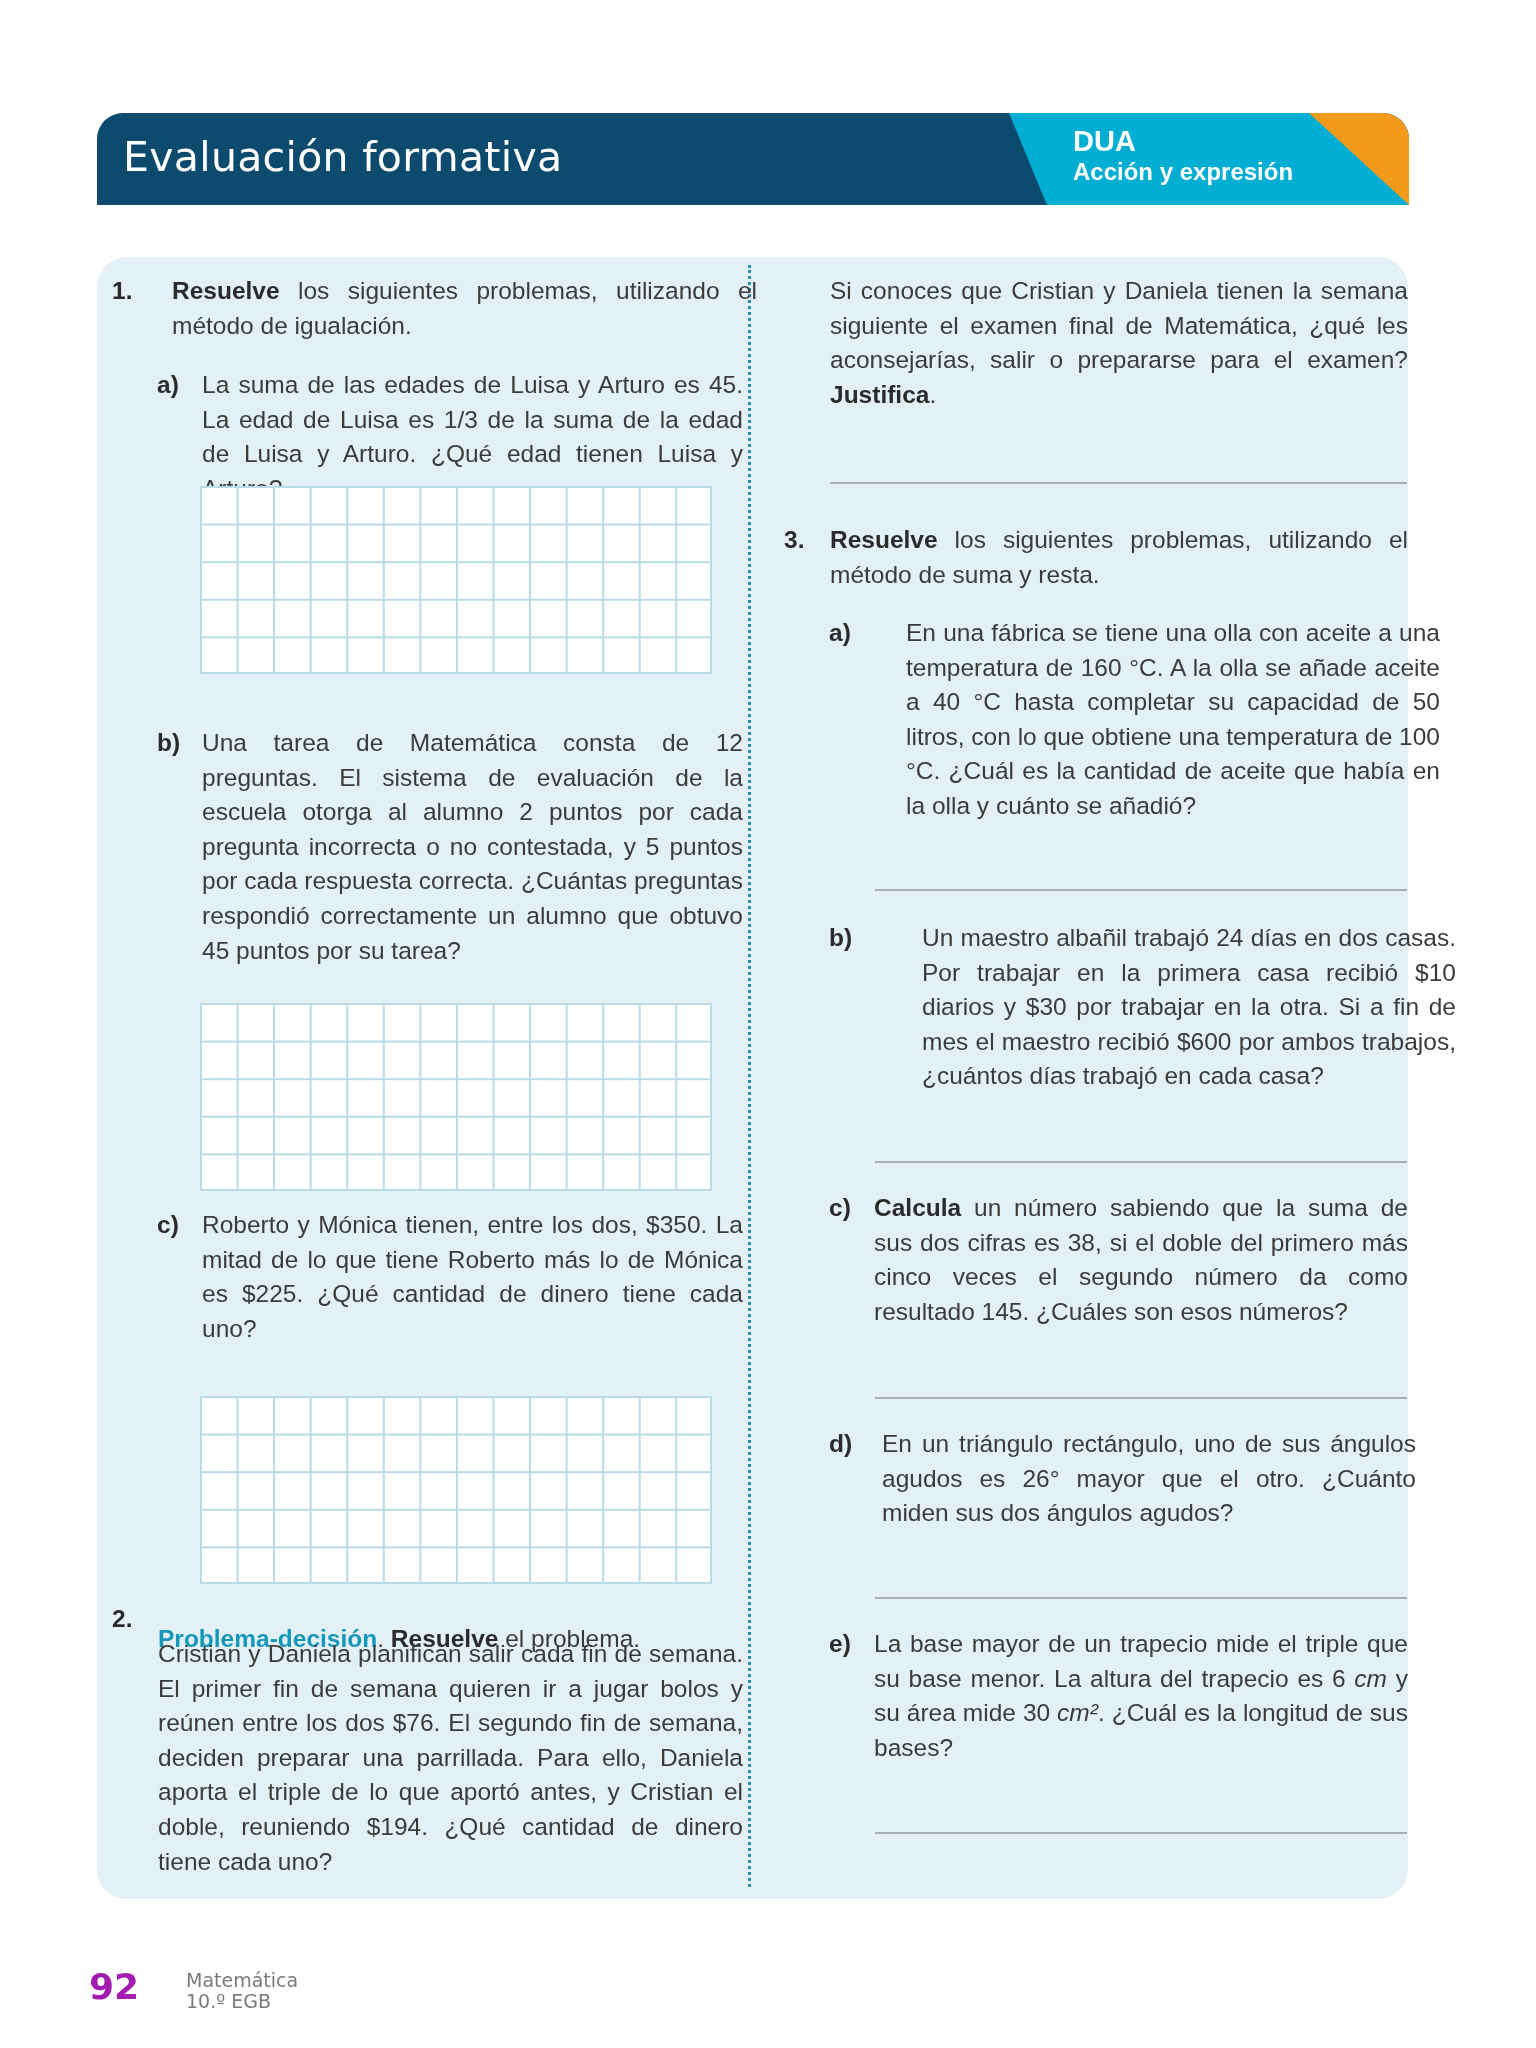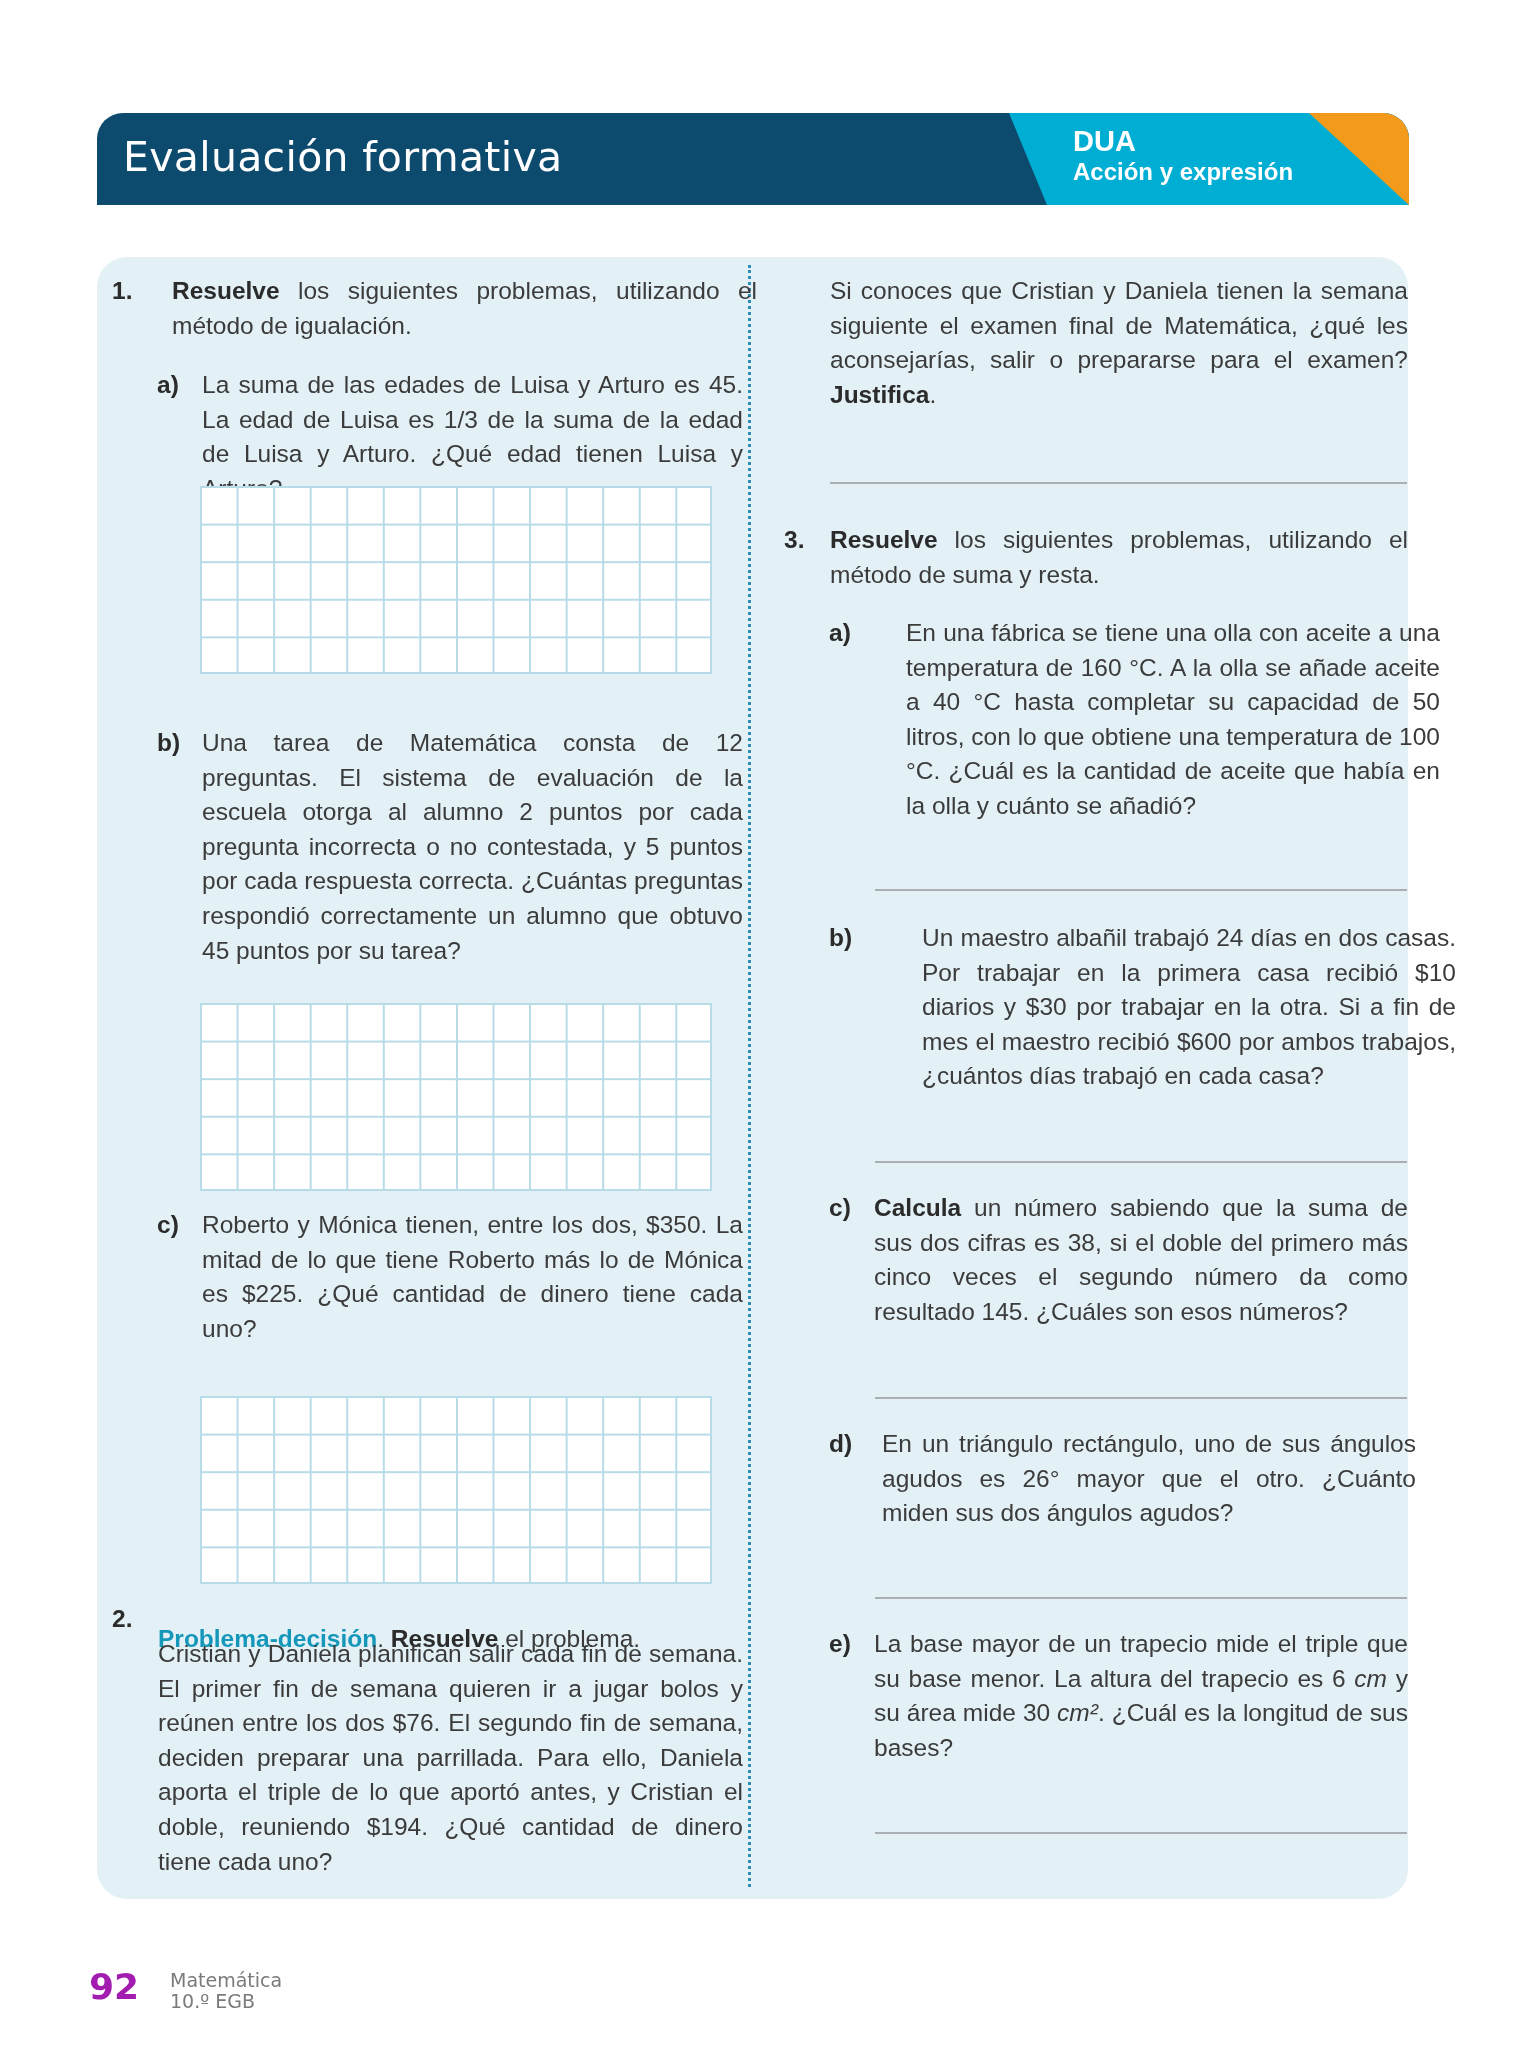--- a/index.html
+++ b/index.html
@@ -69,21 +69,21 @@
 
   
   .line { height: 0; border-top: 2px solid #a9afb3; }
 
   
   .page-num {
     left: 89px; top: 1966px; font-size: 36px; font-weight: bold; color: #a21caf;
     font-family: "DejaVu Sans", sans-serif;
   }
   .footer-sub {
-    left: 170px; top: 1970px; font-size: 19px; line-height: 21px; color: #7a7a7a;
+    left: 186px; top: 1970px; font-size: 19px; line-height: 21px; color: #7a7a7a;
     font-family: "DejaVu Sans", sans-serif;
   }
 </style>
 </head>
 <body>
 
 <div class="abs header">
   <span class="title">Evaluación formativa</span>
   <div class="dua-wedge"></div>
   <div class="orange-wedge"></div>

